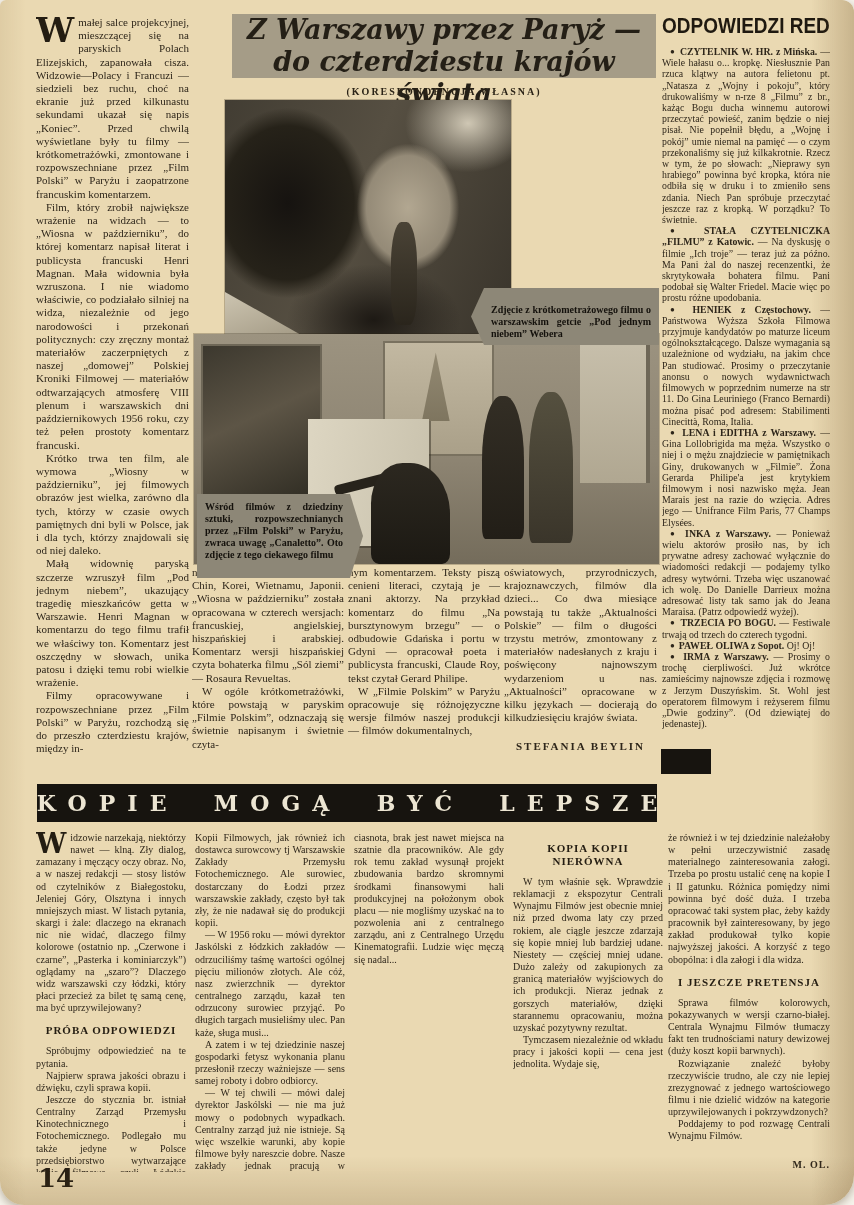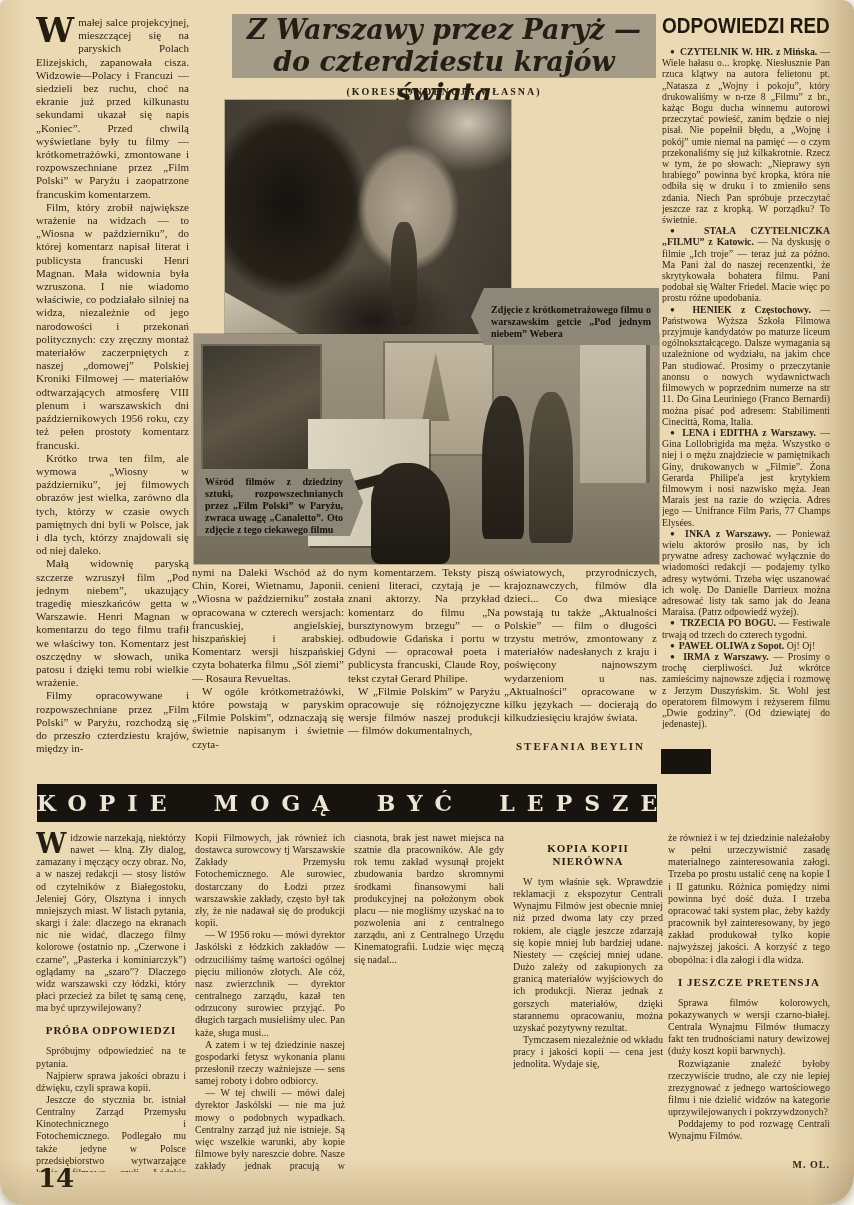--- a/index.html
+++ b/index.html
@@ -77,21 +77,21 @@
   #photo2 .pointing-arm{position:absolute;left:30%;top:63%;width:12%;height:4.5%;border-radius:4px;
     background:#27231b;transform:rotate(-14deg);}
   
   .caption{
     position:absolute;background:#8d8777;color:#14110c;
     font:bold 10px/12px "Liberation Serif",serif;text-align:justify;z-index:3;
     box-sizing:border-box;
   }
   #caption1{left:471px;top:257px;width:188px;height:57px;padding:16px 8px 6px 20px;
     clip-path:polygon(0 50%, 13px 0, 100% 0, 100% 100%, 13px 100%);margin-top:31px;}
-  #caption2{left:197px;top:469px;width:166px;height:67px;padding:7px 20px 6px 8px;
+  #caption2{left:197px;top:494px;width:166px;height:84px;padding:7px 20px 6px 8px;
     clip-path:polygon(0 0, calc(100% - 13px) 0, 100% 50%, calc(100% - 13px) 100%, 0 100%);}
   
   #col-left{left:36px;top:16px;width:153px;height:760px;}
   #col-a{left:192px;top:566px;width:152px;height:214px;}
   #col-b{left:348px;top:566px;width:152px;height:214px;}
   #col-c{left:504px;top:566px;width:153px;height:214px;}
   
   #answers{position:absolute;left:662px;top:14px;width:168px;height:762px;overflow:hidden;}
   #answers-title{
     font:bold 19px/22px "Liberation Sans",sans-serif;letter-spacing:0px;color:#1f1910;

